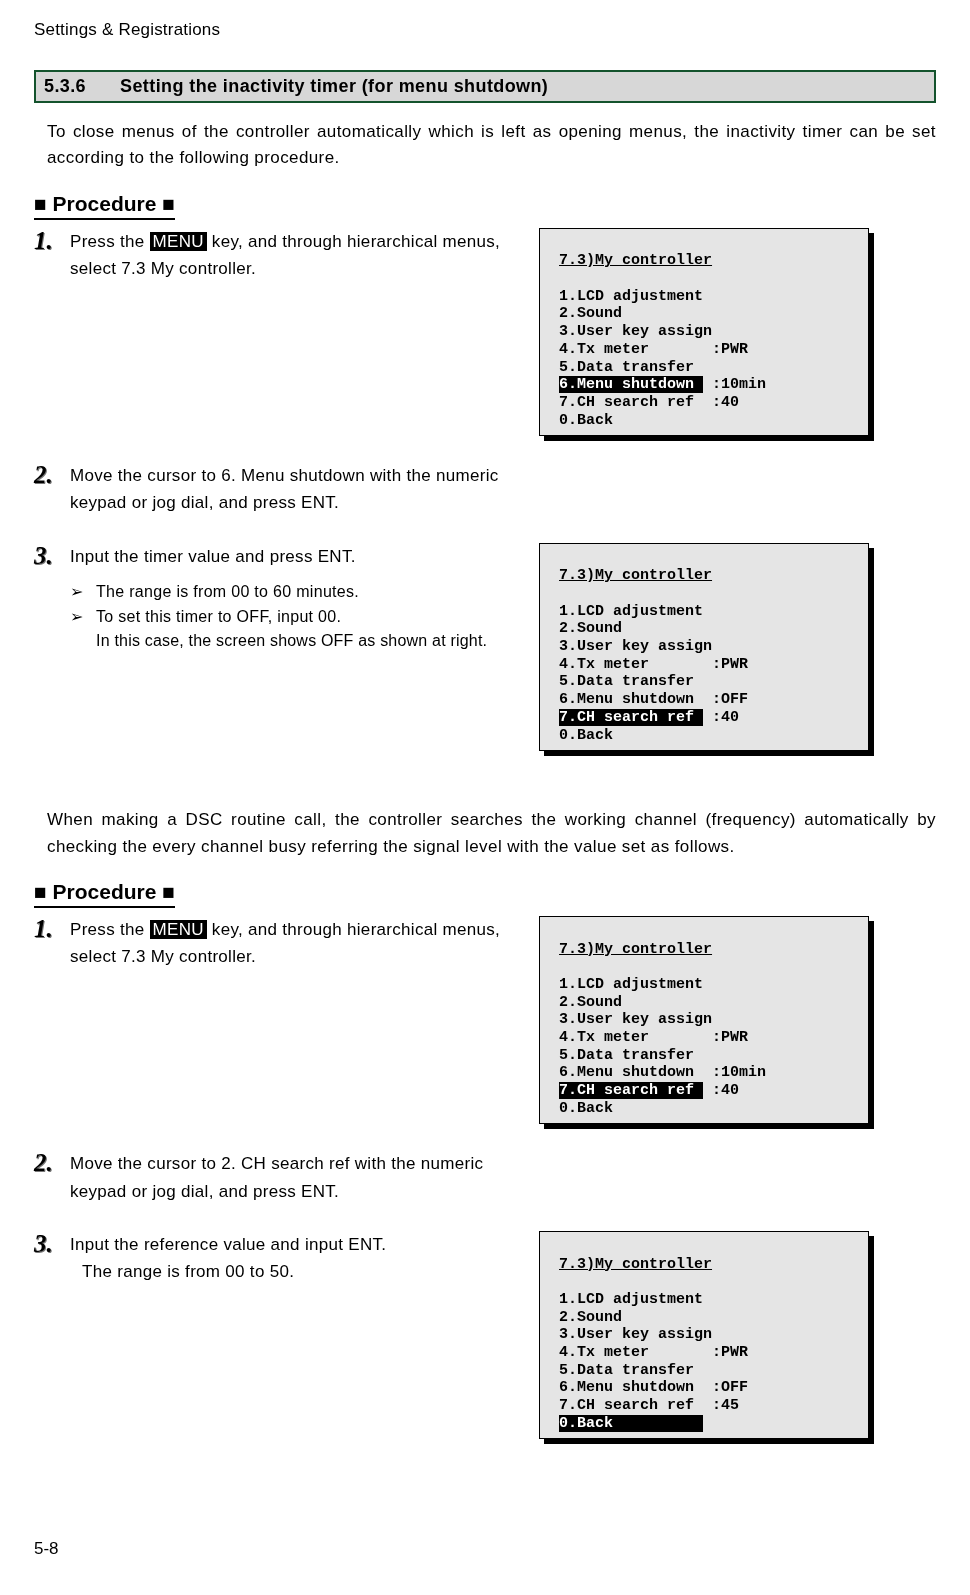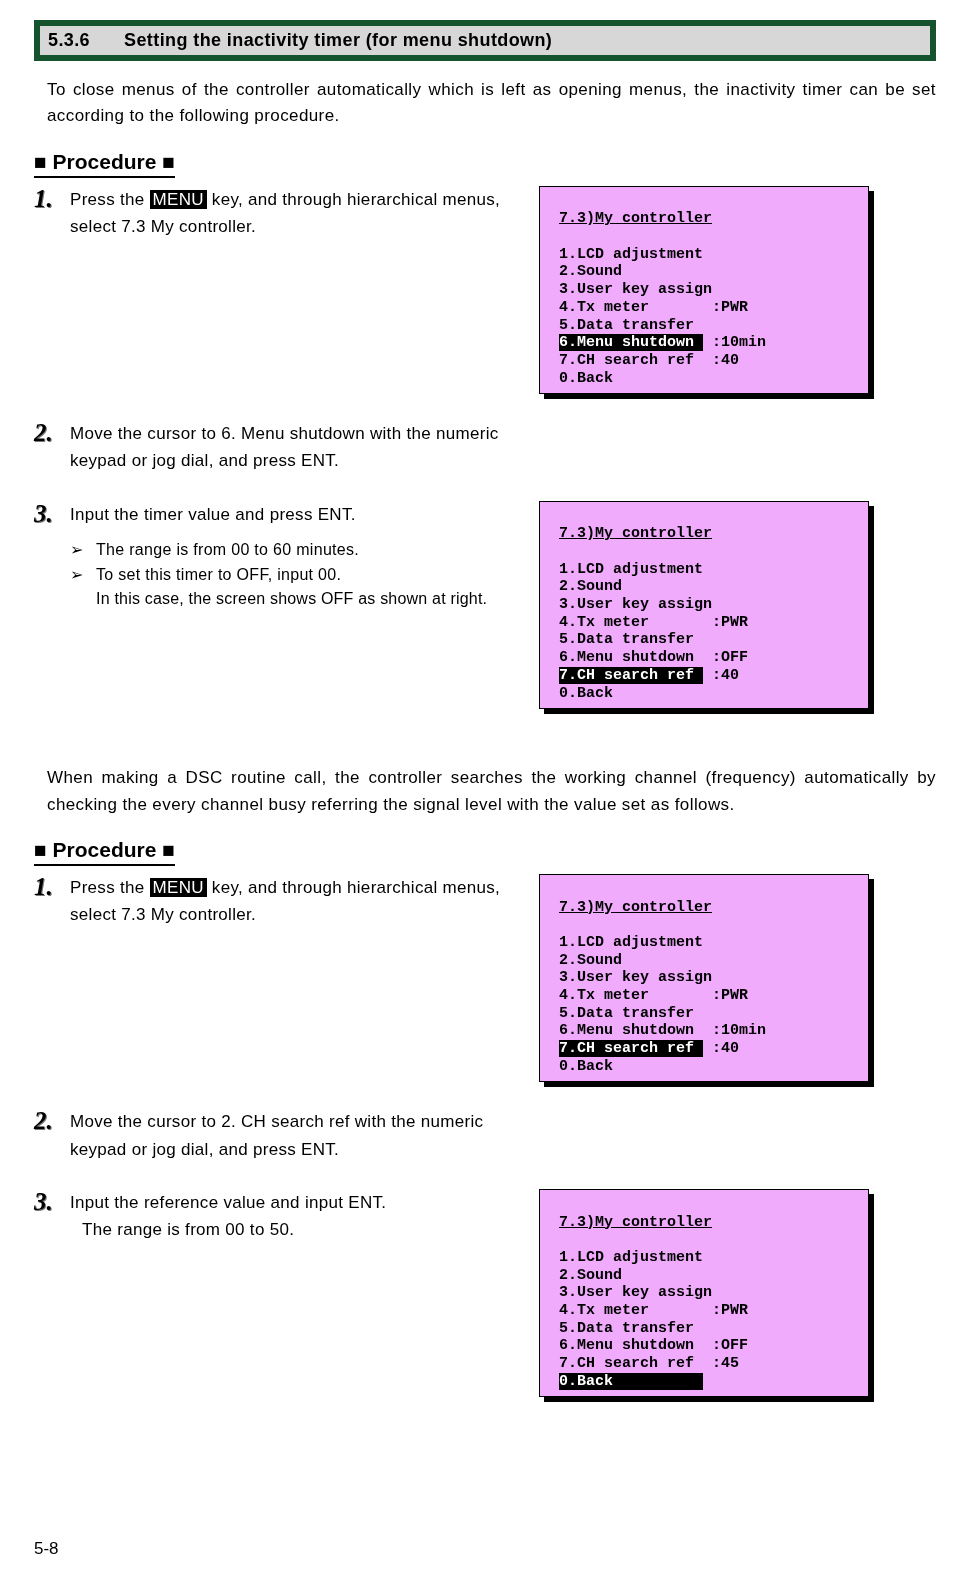--- a/index.html
+++ b/index.html
@@ -17,21 +17,21 @@
     box-sizing: border-box;
     position: relative;
   }
   .running-head {
     font-size: 17px;
     margin-bottom: 30px;
     letter-spacing: 0.2px;
   }
   .section-bar {
     background: #d7d7d7;
-    border: 6px solid #14532d;
+    border: 2px solid #14532d;
     padding: 4px 8px;
     font-weight: bold;
     font-size: 18px;
     letter-spacing: 0.4px;
     display: flex;
     gap: 34px;
   }
   .section-bar .num { white-space: nowrap; }
   .section-intro {
     margin: 16px 0 20px 13px;
@@ -109,21 +109,21 @@
     width: 330px;
   }
   .lcd-shadow {
     position: absolute;
     top: 5px; left: 5px;
     width: 100%; height: 100%;
     background: #000;
   }
   .lcd {
     position: relative;
-    background: #f0abfc;
+    background: #e5e5e5;
     border: 1.5px solid #000;
     font-family: "Courier New", monospace;
     font-weight: bold;
     font-size: 15px;
     line-height: 1.18;
     padding: 6px 10px 6px 10px;
     white-space: pre;
     letter-spacing: 0;
   }
   .lcd .title { text-decoration: underline; }
@@ -145,20 +145,21 @@
     letter-spacing: 0.3px;
   }
   .plain-note-wrap { display:flex; align-items:flex-start; }
   .plain-note-wrap .step-num { visibility:hidden; }
 </style>
 </head>
 <body>
 
 <div class="page">
 
+  <div class="running-head">Settings &amp; Registrations</div>
 
   
   <div class="section-bar">
     <span class="num">5.3.6</span>
     <span>Setting the inactivity timer (for menu shutdown)</span>
   </div>
 
   <div class="section-intro">To close menus of the controller automatically which is left as opening menus, the inactivity timer can be set according to the following procedure.</div>
 
   <div class="proc-head">■ Procedure ■</div>

